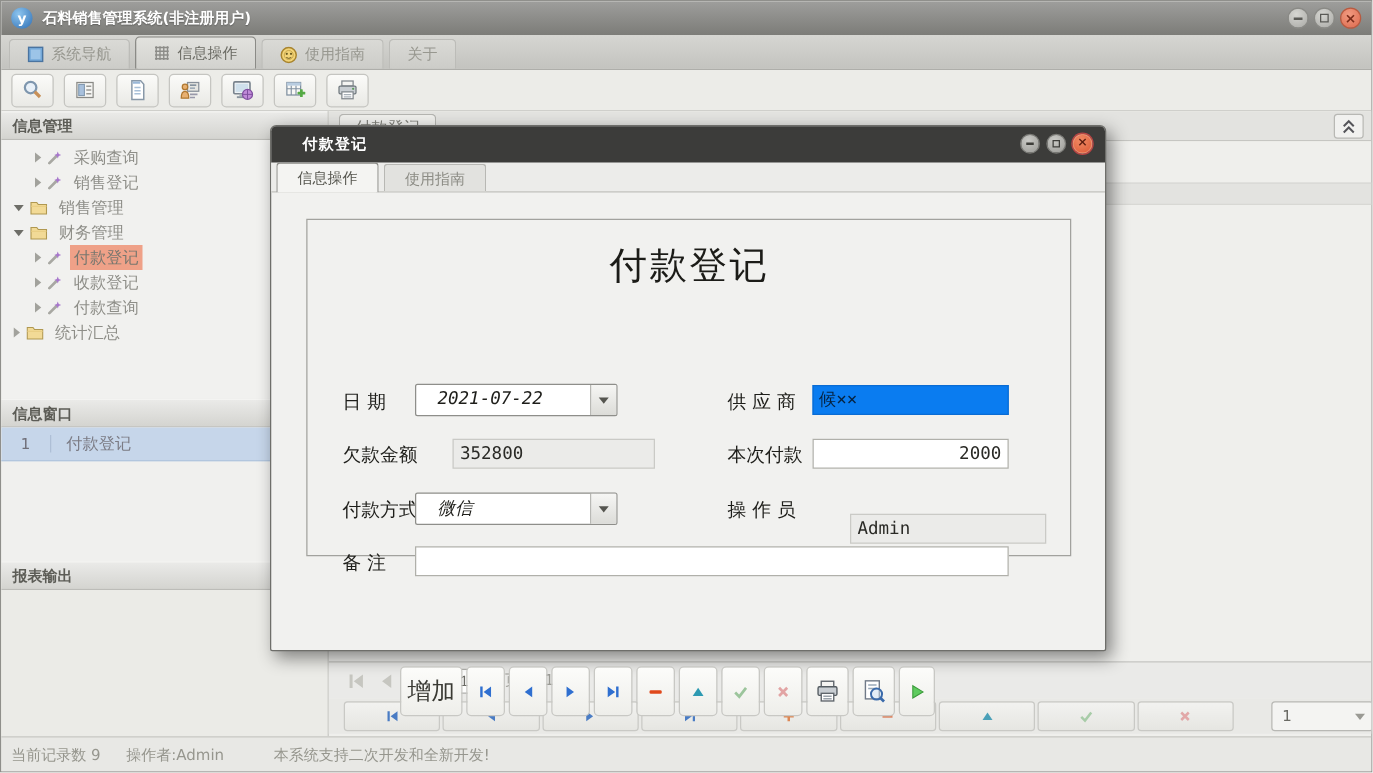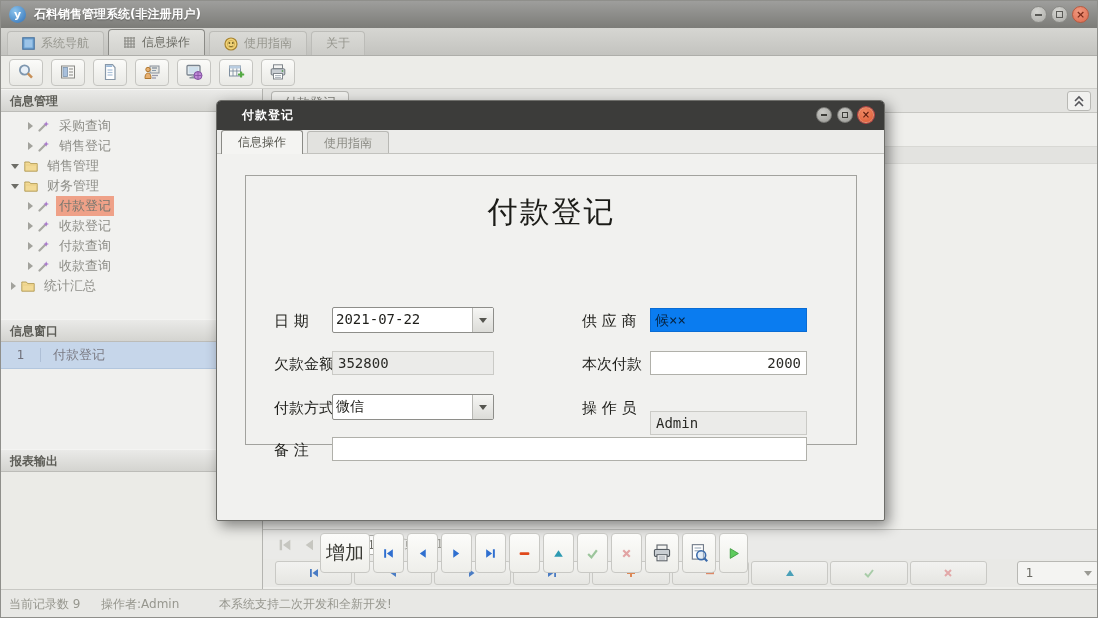--- a/index.html
+++ b/index.html
@@ -105,25 +105,25 @@
   .dlg-tabs { height:24px; background:#ececea; border-bottom:1px solid #c2c2be; display:flex; align-items:flex-end; padding-left:4px; }
   .dtab { height:22px; padding:0 16px; line-height:22px; border:1px solid #b8b8b4; border-bottom:none;
     border-radius:3px 3px 0 0; background:#e2e2df; color:#8c8c85; margin-right:4px; }
   .dtab.active { background:#f4f4f2; border-color:#8a8a86; color:#56564f; height:24px; margin-bottom:-1px; }
   .dlg-body { position:relative; height:367px; }
   .form-panel { position:absolute; left:28px; top:21px; width:612px; height:270px; border:1px solid #a2a29e; background:#f1f1ef; }
   .form-title { position:absolute; left:0; top:38px; width:669px; text-align:center; font-size:30px; color:#1c1c18; letter-spacing:2px; }
   .flabel { position:absolute; font-size:15px; color:#1e1e1a; }
   .ffield { position:absolute; height:24px; font-family:"DejaVu Sans Mono", monospace; font-size:14px; }
   input.ffield { padding:0 5px; }
-  .ro { background:#ebebe9; border:1px solid #cacac6; color:#2a2a26; }
+  .ro { background:#ebebe9; border:1px solid #cacac6; color:#2a2a26;margin-left:30px; }
   .wh { background:#fff; border:1px solid #b0b0aa; color:#2a2a26; }
   .sel-blue { background:#0a7cf0; border:1px solid #0a6cd4; color:#06223e; padding:0 4px; line-height:22px; }
   .combo { position:absolute; height:26px; background:#fff; border:1px solid #8e8e8a; border-radius:2px; display:flex; }
-  .combo .cval { flex:1; padding:3px 3px; font-family:"DejaVu Sans Mono", monospace; font-size:14px; color:#1e1e1a; }
+  .combo .cval { flex:1; padding:3px 17px; font-family:"DejaVu Sans Mono", monospace; font-size:14px; color:#1e1e1a;font-style:italic; }
   .combo .cbtn { width:21px; border-left:1px solid #b8b8b4; background:linear-gradient(#f6f6f4,#dedeci); background:linear-gradient(#f6f6f4,#dcdcd8); display:flex; align-items:center; justify-content:center; }
   .combo .carr { width:0; height:0; border-left:4px solid transparent; border-right:4px solid transparent; border-top:5px solid #55554f; }
   .dlg-buttons { position:absolute; left:103px; top:379px; display:flex; gap:3px; }
   .xbtn { height:40px; border:1px solid #c8c8c4; border-radius:4px; background:linear-gradient(#fcfcfa,#eeeeea);
     display:flex; align-items:center; justify-content:center; color:#3a3a34; font-size:19px; }
   .xbtn.w-add { width:50px; } .xbtn.w-ic { width:31px; } .xbtn.w-big { width:34px; } .xbtn.w-play { width:29px; }
   .xbtn svg.nav12 { width:13px; height:13px; } .xbtn svg.tool20 { width:20px; height:20px; }
 
   .chev svg { width:12px; height:13px; }
 </style>
@@ -321,30 +321,20 @@
       <div class="titem child">
           <span class="arr"></span>
           <span class="ticon">
             <svg viewBox="0 0 12 12" width="12" height="12">
               <path d="M1.5 10.5 L7 5" stroke="#a8a8a2" stroke-width="2.2" stroke-linecap="round"></path>
               <path d="M8.2 1.2 L9 3.2 L11 4 L9 4.8 L8.2 6.8 L7.4 4.8 L5.4 4 L7.4 3.2 z" fill="#a878cc"></path>
             </svg>
           </span>
           <span class="tlabel">付款查询</span>
         </div>
-      <div class="titem child">
-          <span class="arr"></span>
-          <span class="ticon">
-            <svg viewBox="0 0 12 12" width="12" height="12">
-              <path d="M1.5 10.5 L7 5" stroke="#a8a8a2" stroke-width="2.2" stroke-linecap="round"></path>
-              <path d="M8.2 1.2 L9 3.2 L11 4 L9 4.8 L8.2 6.8 L7.4 4.8 L5.4 4 L7.4 3.2 z" fill="#a878cc"></path>
-            </svg>
-          </span>
-          <span class="tlabel">收款查询</span>
-        </div>
       <div class="titem">
           <span class="arr"></span>
           <span class="ticon">
             <svg viewBox="0 0 14 11" width="14" height="11">
               <path d="M0.8 2.6 L0.8 1 L5.4 1 L6.6 2.6 L13.2 2.6 L13.2 10.2 L0.8 10.2 z" fill="#f2da96" stroke="#b09850" stroke-width="0.9"></path>
               <path d="M0.8 4 H13.2" stroke="#e8cc80" stroke-width="0.8"></path>
             </svg>
           </span>
           <span class="tlabel">统计汇总</span>
         </div>

